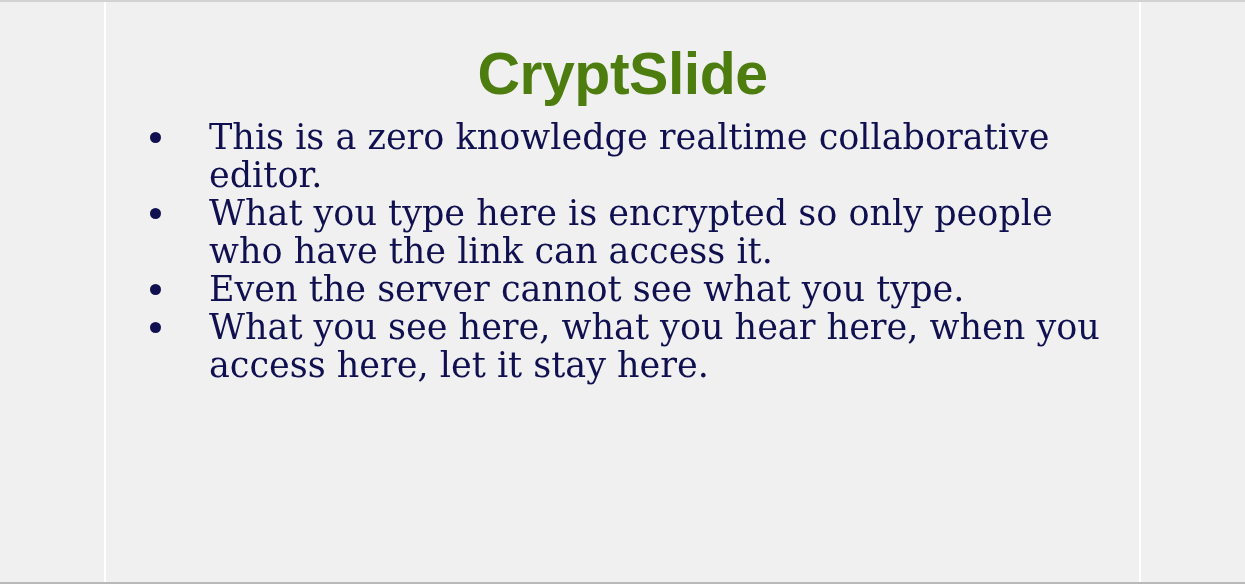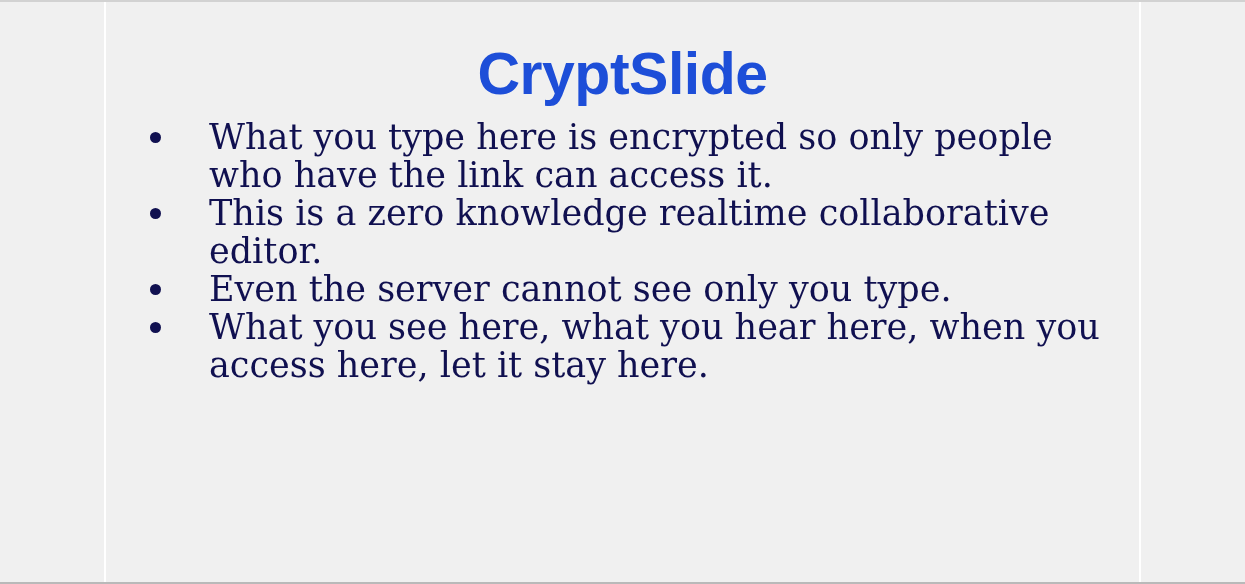--- a/index.html
+++ b/index.html
@@ -60,21 +60,21 @@
   #slide-title {
     position: absolute;
     top: 38px;
     left: 0;
     width: 1033px;
     text-align: center;
     font-family: "Liberation Sans", sans-serif;
     font-weight: bold;
     font-size: 59px;
     line-height: 68px;
-    color: #1d4ed8;
+    color: #4d7c0f;
     letter-spacing: -0.5px;
     white-space: nowrap;
   }
 
   #slide-body {
     position: absolute;
     top: 116px;
     left: 32px;
     width: 982px;
   }
@@ -122,31 +122,31 @@
 
   <div id="slide-stage">
 
     <div id="slide-title">CryptSlide</div>
 
     <div id="slide-body">
       <ul class="bullet-list">
 
         <li class="bullet-item">
           <span class="bullet-dot"></span>
+          <span class="bullet-text">This is a zero knowledge realtime collaborative editor.</span>
+        </li>
+
+        <li class="bullet-item">
+          <span class="bullet-dot"></span>
           <span class="bullet-text">What you type here is encrypted so only people who have the link can access it.</span>
         </li>
 
         <li class="bullet-item">
           <span class="bullet-dot"></span>
-          <span class="bullet-text">This is a zero knowledge realtime collaborative editor.</span>
-        </li>
-
-        <li class="bullet-item">
-          <span class="bullet-dot"></span>
-          <span class="bullet-text">Even the server cannot see only you type.</span>
+          <span class="bullet-text">Even the server cannot see what you type.</span>
         </li>
 
         <li class="bullet-item">
           <span class="bullet-dot"></span>
           <span class="bullet-text">What you see here, what you hear here, when you access here, let it stay here.</span>
         </li>
 
       </ul>
     </div>
 

